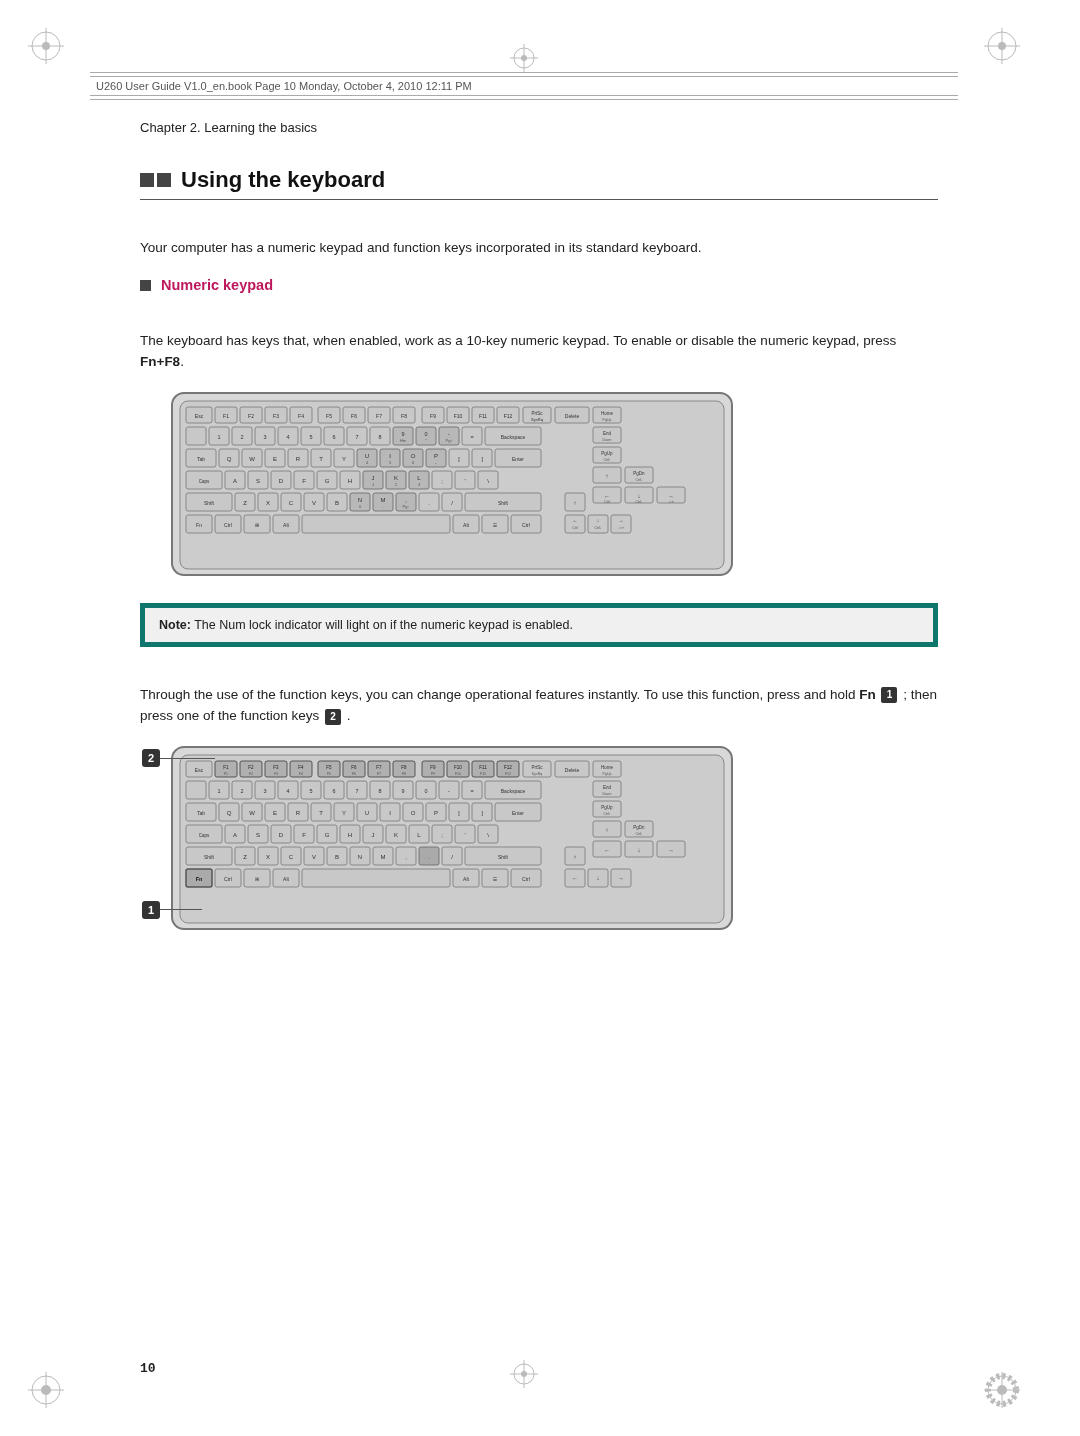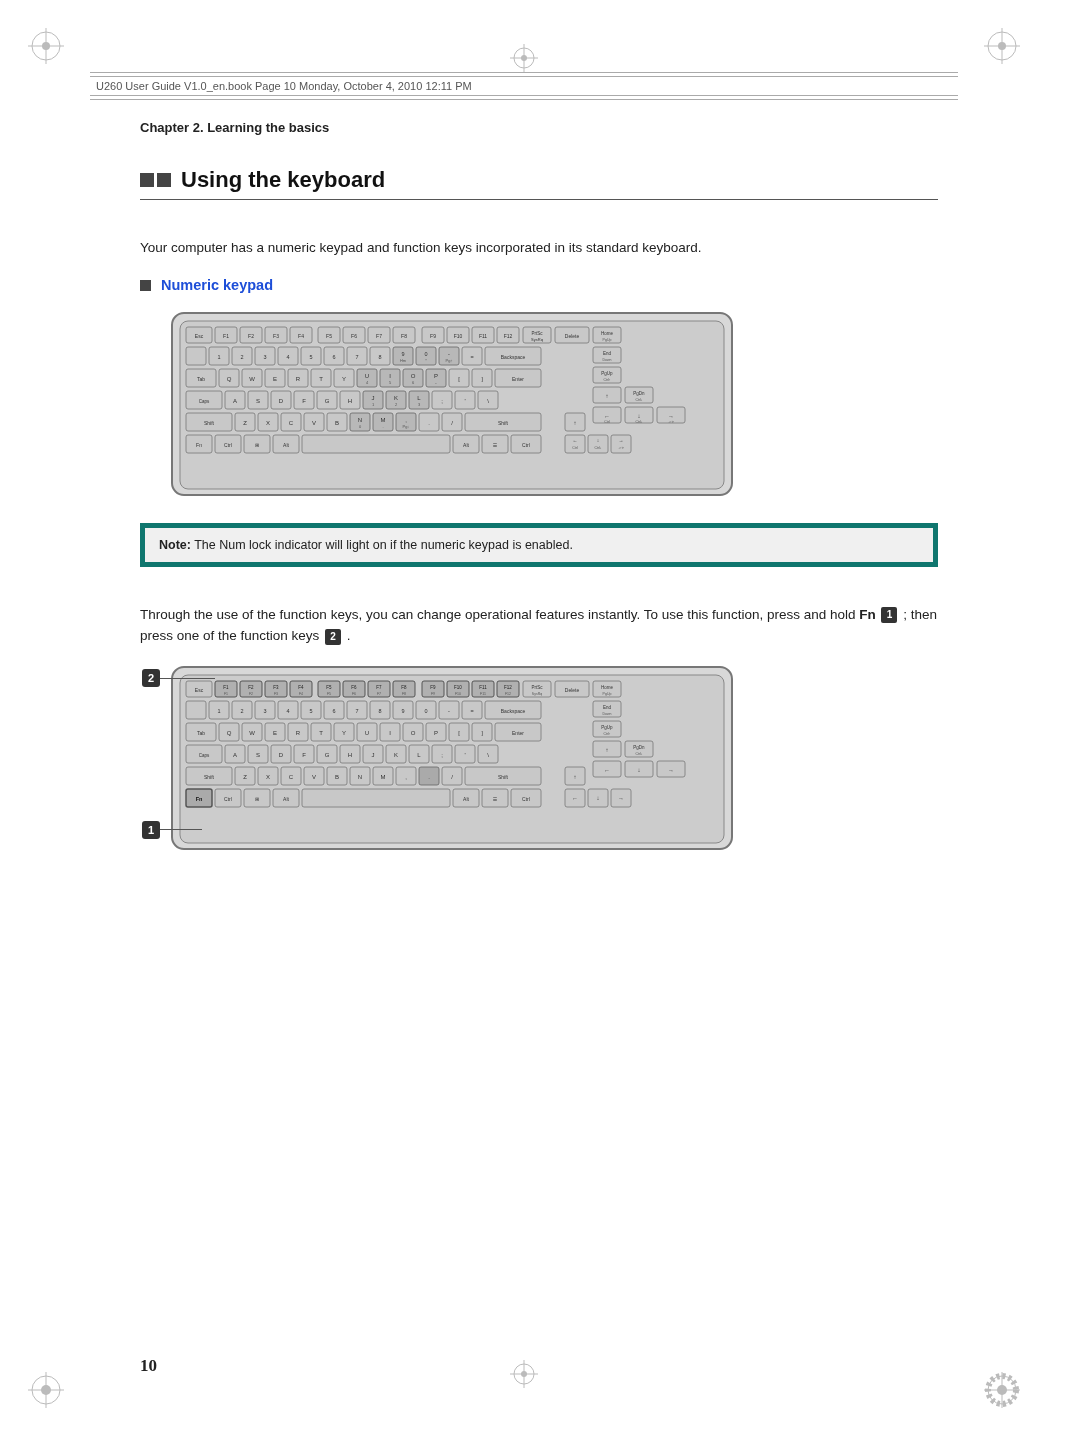--- a/index.html
+++ b/index.html
@@ -66,21 +66,21 @@
       position: absolute;
       top: 120px;
       left: 140px;
       right: 110px;
     }
 
     
     .chapter-heading {
       font-family: Arial, sans-serif;
       font-size: 13px;
-      font-weight: bold;
+      font-weight: normal;
       margin-bottom: 32px;
     }
 
     
     .section-title-row {
       display: flex;
       align-items: center;
       margin-bottom: 18px;
       border-bottom: 1px solid #555;
       padding-bottom: 6px;
@@ -126,21 +126,21 @@
       height: 11px;
       background: #444;
       margin-right: 10px;
       margin-top: 3px;
       flex-shrink: 0;
     }
     .subsection-title {
       font-family: Arial, sans-serif;
       font-size: 14.5px;
       font-weight: bold;
-      color: #1d4ed8;
+      color: #be185d;
     }
 
     
     .keyboard-container {
       margin: 18px 0 18px 30px;
       background: #fff;
     }
 
     
     .note-box {
@@ -154,22 +154,22 @@
     }
     .note-box .note-label {
       font-weight: bold;
     }
 
     
     .page-number {
       position: absolute;
       bottom: 60px;
       left: 140px;
-      font-family: Liberation Serif, serif;
-      font-size: 17px;
+      font-family: Liberation Mono, monospace;
+      font-size: 13px;
       font-weight: bold;
     }
 
     
     .bold { font-weight: bold; }
 
     
     .inline-badge {
       display: inline-flex;
       align-items: center;
@@ -278,20 +278,24 @@
       <span class="section-title-text">Using the keyboard</span>
     </div>
 
     <p class="body-text">Your computer has a numeric keypad and function keys incorporated in its standard keyboard.</p>
 
     <div class="subsection">
       <div class="subsection-square"></div>
       <span class="subsection-title">Numeric keypad</span>
     </div>
 
+    <p class="body-text">
+      The keyboard has keys that, when enabled, work as a 10-key numeric keypad. To enable or
+      disable the numeric keypad, press <span class="bold">Fn+F8</span>.
+    </p>
 
     <div class="keyboard-container">
       <svg width="570" height="190" viewBox="0 0 570 190" xmlns="http://www.w3.org/2000/svg">
 
         <rect x="2" y="2" width="560" height="182" rx="12" ry="12" fill="#d8d8d8" stroke="#777" stroke-width="2"></rect>
         <rect x="10" y="10" width="544" height="168" rx="8" ry="8" fill="#cccccc" stroke="#888" stroke-width="1"></rect>
 
         <rect x="16" y="16" width="26" height="16" rx="2" fill="#c8c8c8" stroke="#777" stroke-width="0.8"></rect>
         <text x="29" y="27" text-anchor="middle" font-family="Arial" font-size="5" fill="#333">Esc</text>
 

